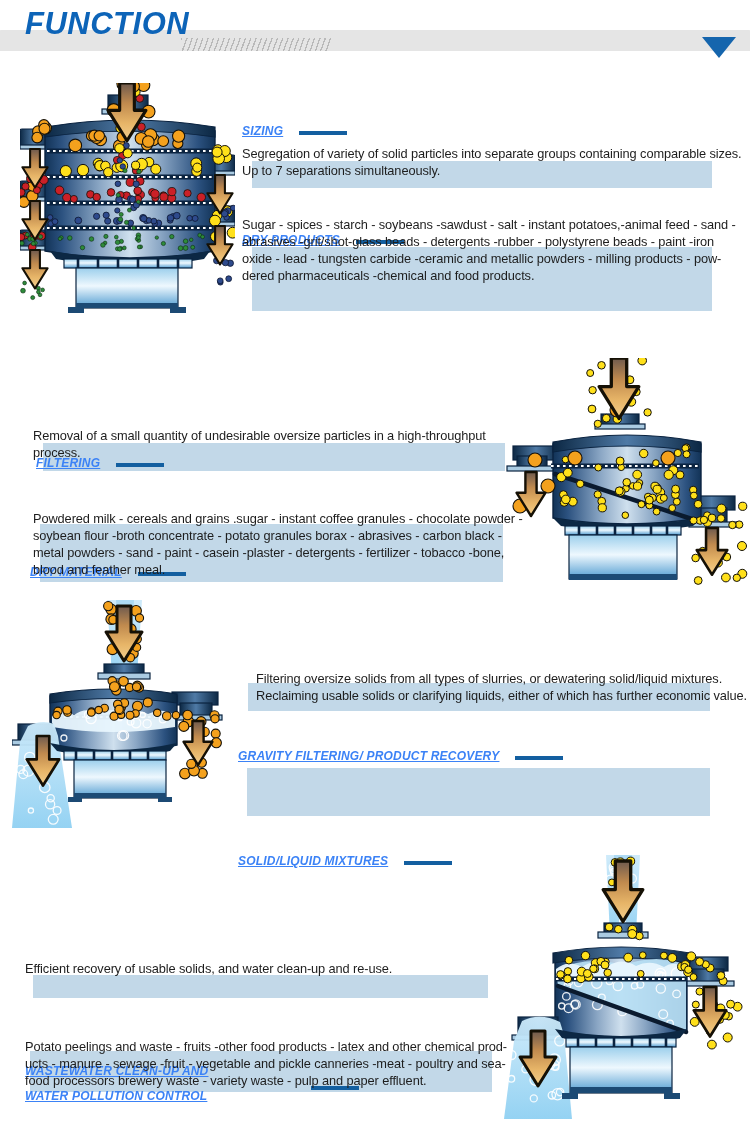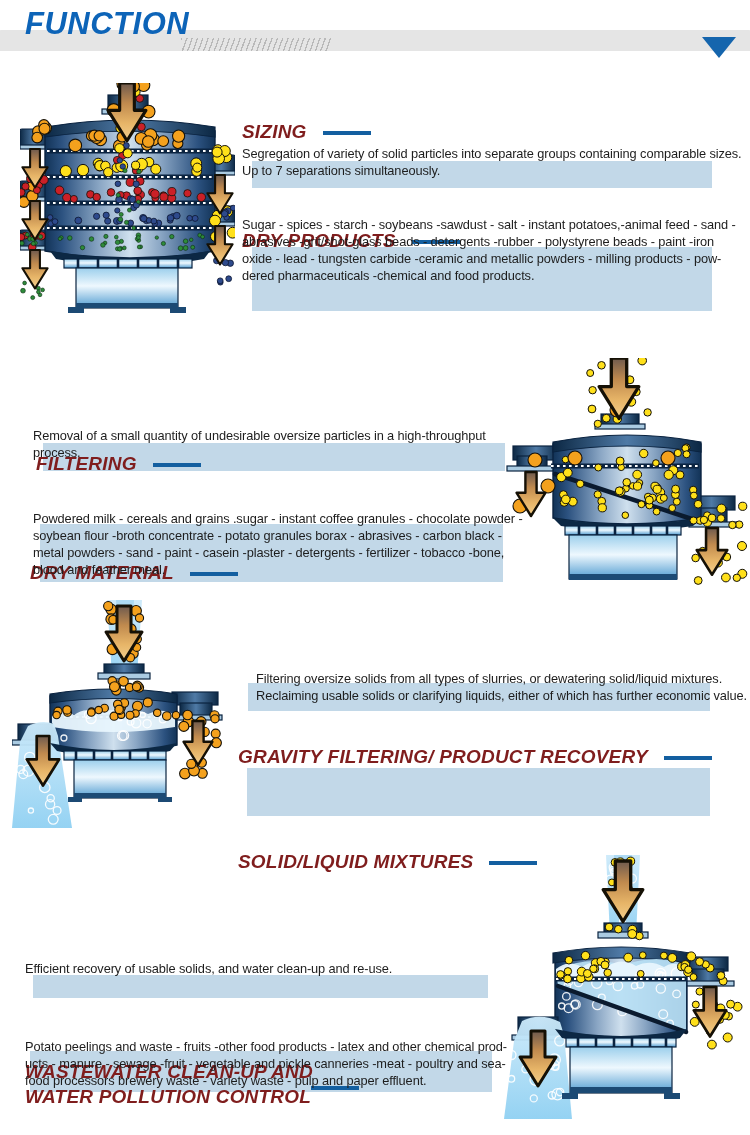--- a/index.html
+++ b/index.html
@@ -11,22 +11,22 @@
          color:#0d64b8;letter-spacing:0.5px;white-space:nowrap;}
   .hatch{position:absolute;left:181px;top:38px;width:150px;height:13px;
          background:repeating-linear-gradient(110deg,#b9b9b9 0 1.3px,transparent 1.3px 5px);}
   .tri{position:absolute;left:702px;top:37px;width:0;height:0;
        border-left:17px solid transparent;border-right:17px solid transparent;
        border-top:21px solid #1565ad;}
   
   .hl{position:absolute;background:#c2d8e8;}
   .tb{position:absolute;z-index:2;}
   .hrow{display:flex;align-items:center;position:relative;}
-  .h{font-size:19px;line-height:25px;font-style:italic;font-weight:bold;color:#7f1d1d;
-     white-space:pre-line;letter-spacing:0.2px;}
+  .h{font-size:12px;line-height:25px;font-style:italic;font-weight:bold;color:#3b82f6;
+     white-space:pre-line;letter-spacing:0.2px;text-decoration:underline;}
   .dash{width:48px;height:3.5px;background:#135fa0;margin-left:16px;margin-top:3px;flex:none;}
   .s4 .dash{position:absolute;left:286px;top:27px;margin:0;}
   .bodytext{font-size:12.8px;line-height:16.9px;color:#1d1d1d;white-space:pre-line;letter-spacing:-0.1px;}
   .ill{position:absolute;z-index:1;}
   
   .p-o{fill:#f4a11d;stroke:#14110a;stroke-width:1.1;}
   .p-y{fill:#ffe01a;stroke:#14110a;stroke-width:1;}
   .p-r{fill:#cb2027;stroke:#14110a;stroke-width:0.8;}
   .p-n{fill:#2e4a8c;stroke:#0d1630;stroke-width:0.8;}
   .p-g{fill:#2e8b3a;stroke:#0c2c12;stroke-width:0.6;}

